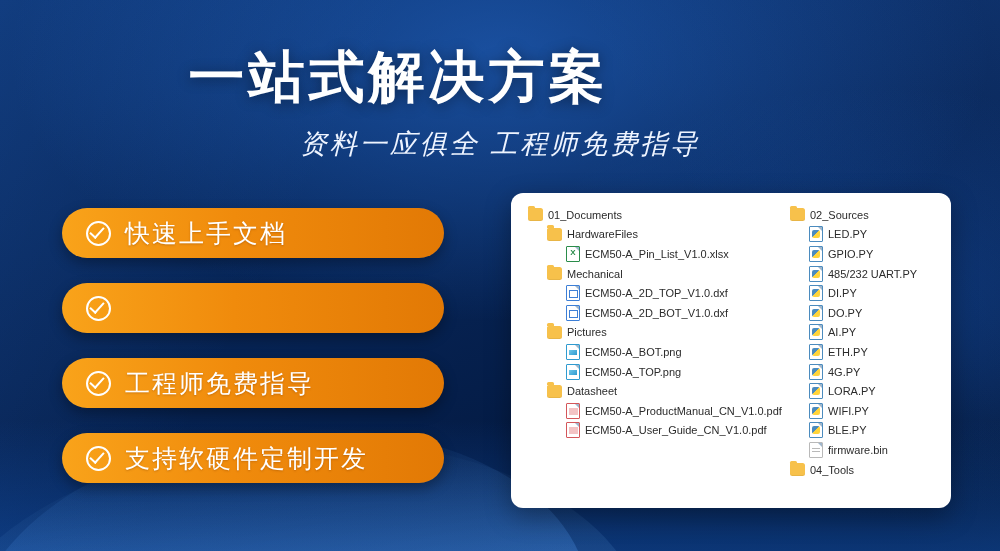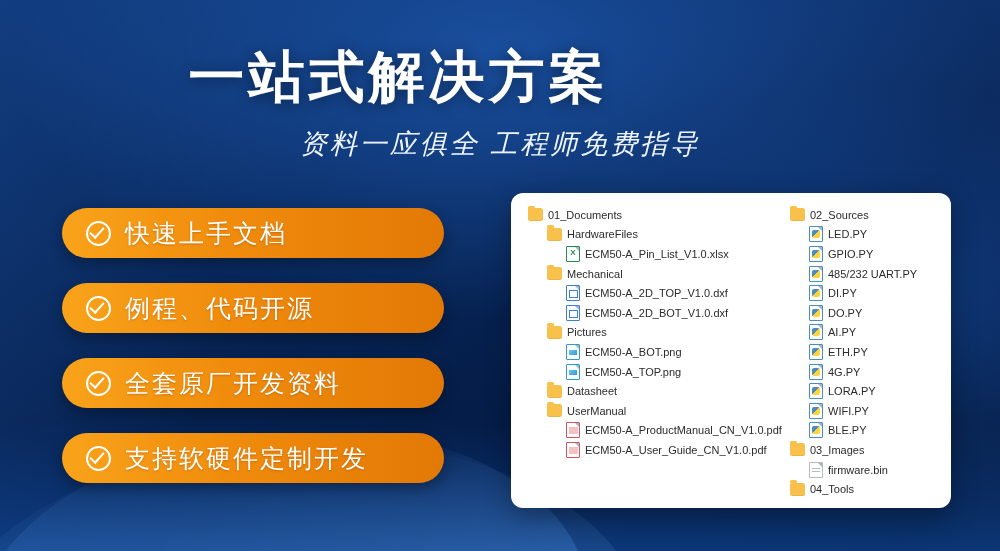--- a/index.html
+++ b/index.html
@@ -137,25 +137,24 @@
   <div class="headline">一站式解决方案</div>
   <div class="subhead">资料一应俱全 工程师免费指导</div>
 
   <div class="pills">
     <div class="pill">
       <span class="check"></span>
       <span class="ptext">快速上手文档</span>
     </div>
     <div class="pill">
       <span class="check"></span>
-      <span class="ptext">例程、代码开源</span>
-    </div>
-    <div class="pill">
-      <span class="check"></span>
-      <span class="ptext">全套原厂开发资料</span>
+    </div>
+    <div class="pill">
+      <span class="check"></span>
+      <span class="ptext">工程师免费指导</span>
     </div>
     <div class="pill">
       <span class="check"></span>
       <span class="ptext">支持软硬件定制开发</span>
     </div>
   </div>
 
   <div class="card">
     <div class="cols">
       <div class="col colL">
@@ -193,24 +192,20 @@
           <span class="lbl">ECM50-A_BOT.png</span>
         </div>
         <div class="row ind3">
           <span class="file f-png"></span>
           <span class="lbl">ECM50-A_TOP.png</span>
         </div>
         <div class="row ind2">
           <span class="ico folder"></span>
           <span class="lbl">Datasheet</span>
         </div>
-        <div class="row ind2">
-          <span class="ico folder"></span>
-          <span class="lbl">UserManual</span>
-        </div>
         <div class="row ind3">
           <span class="file f-pdf"></span>
           <span class="lbl">ECM50-A_ProductManual_CN_V1.0.pdf</span>
         </div>
         <div class="row ind3">
           <span class="file f-pdf"></span>
           <span class="lbl">ECM50-A_User_Guide_CN_V1.0.pdf</span>
         </div>
 
       </div>
@@ -258,24 +253,20 @@
           <span class="lbl">LORA.PY</span>
         </div>
         <div class="row ind2">
           <span class="file f-py"></span>
           <span class="lbl">WIFI.PY</span>
         </div>
         <div class="row ind2">
           <span class="file f-py"></span>
           <span class="lbl">BLE.PY</span>
         </div>
-        <div class="row ind1">
-          <span class="ico folder"></span>
-          <span class="lbl">03_Images</span>
-        </div>
         <div class="row ind2">
           <span class="file f-bin"></span>
           <span class="lbl">firmware.bin</span>
         </div>
         <div class="row ind1">
           <span class="ico folder"></span>
           <span class="lbl">04_Tools</span>
         </div>
 
       </div>

